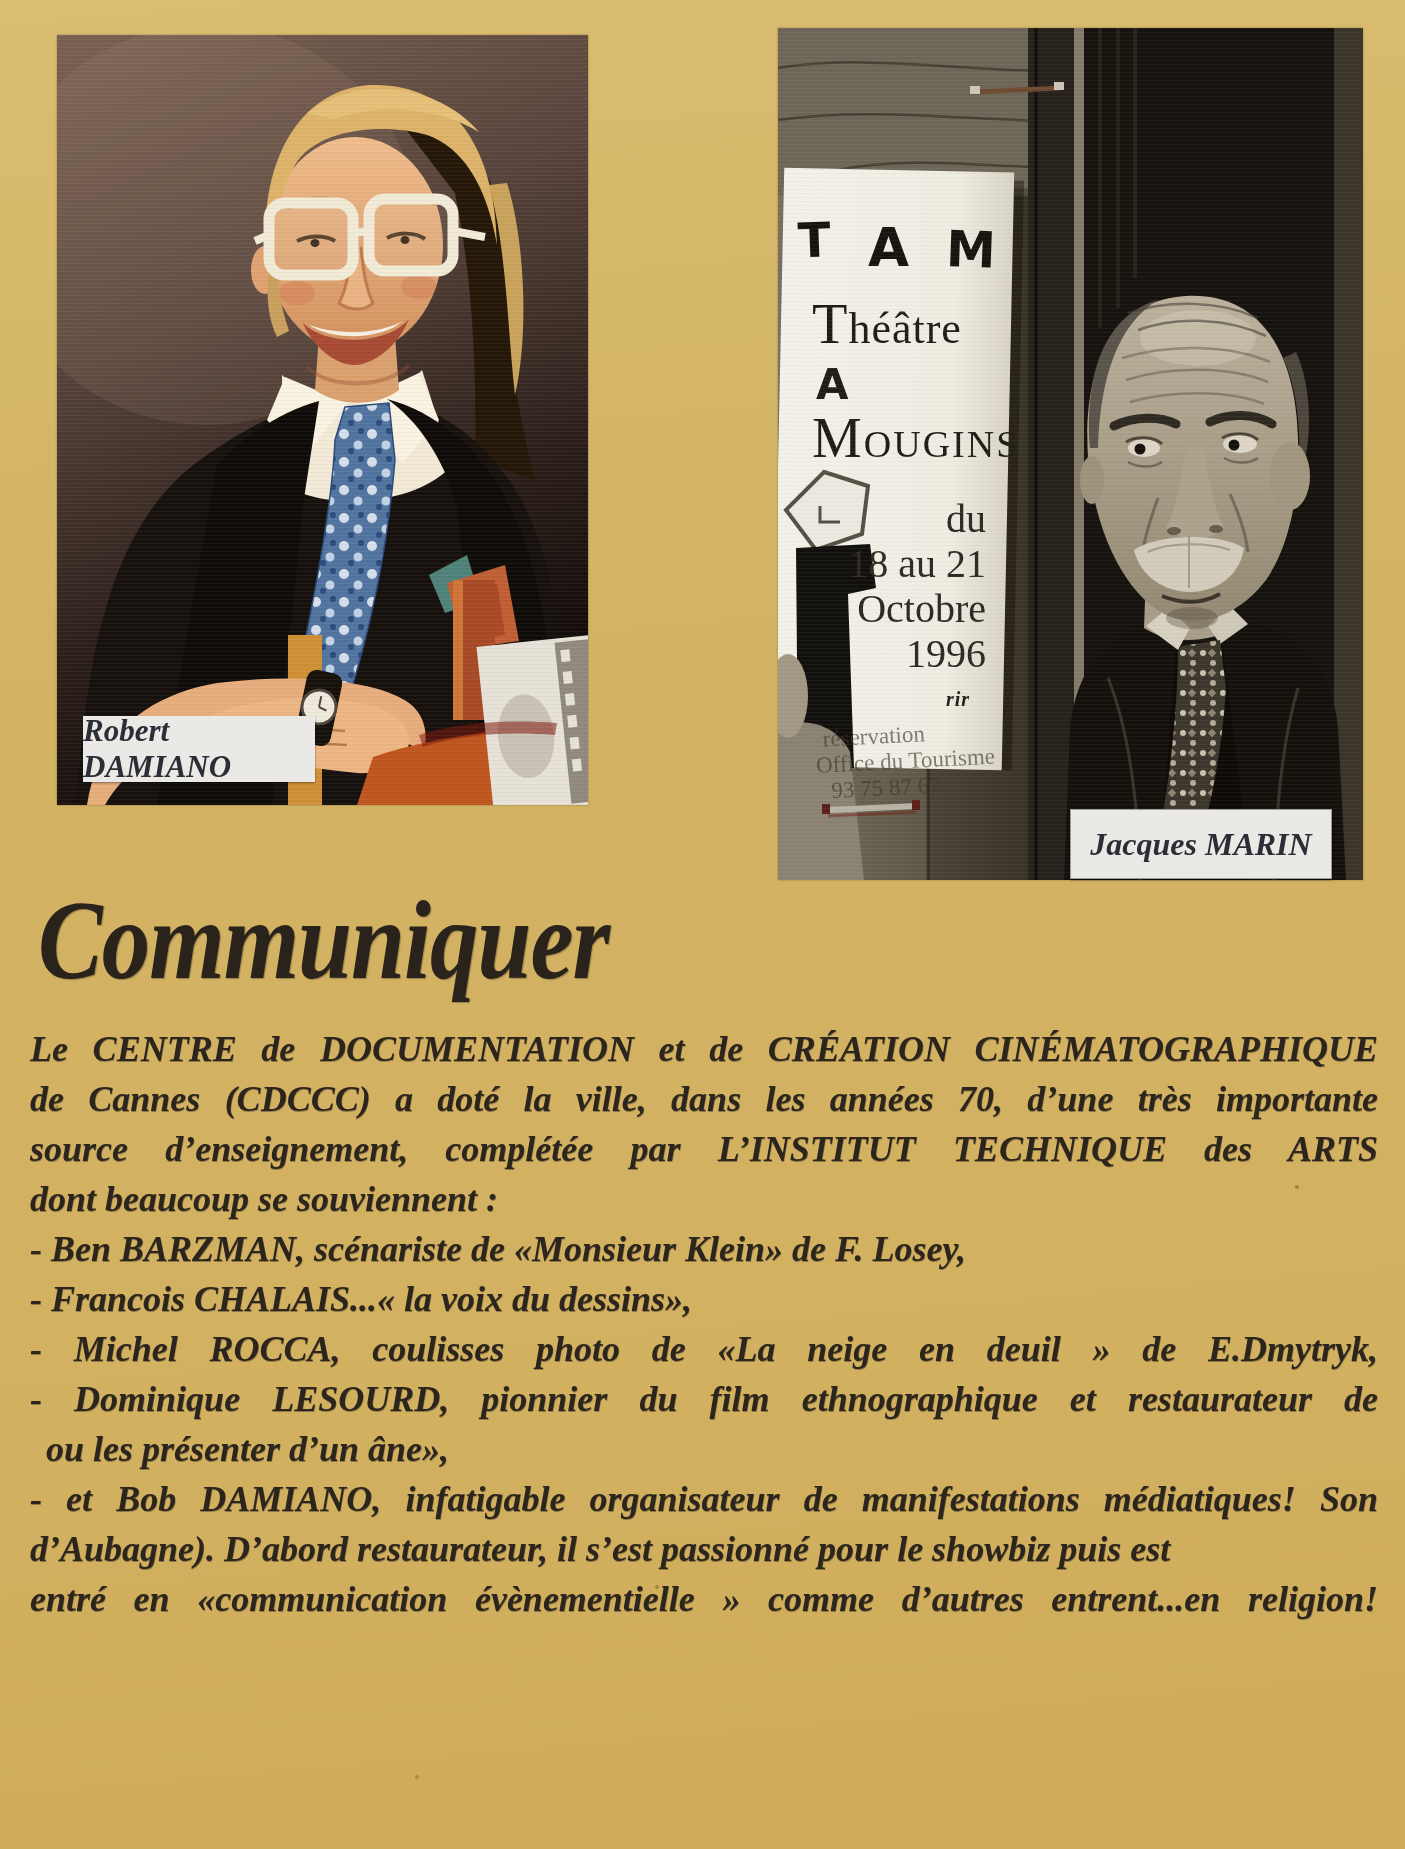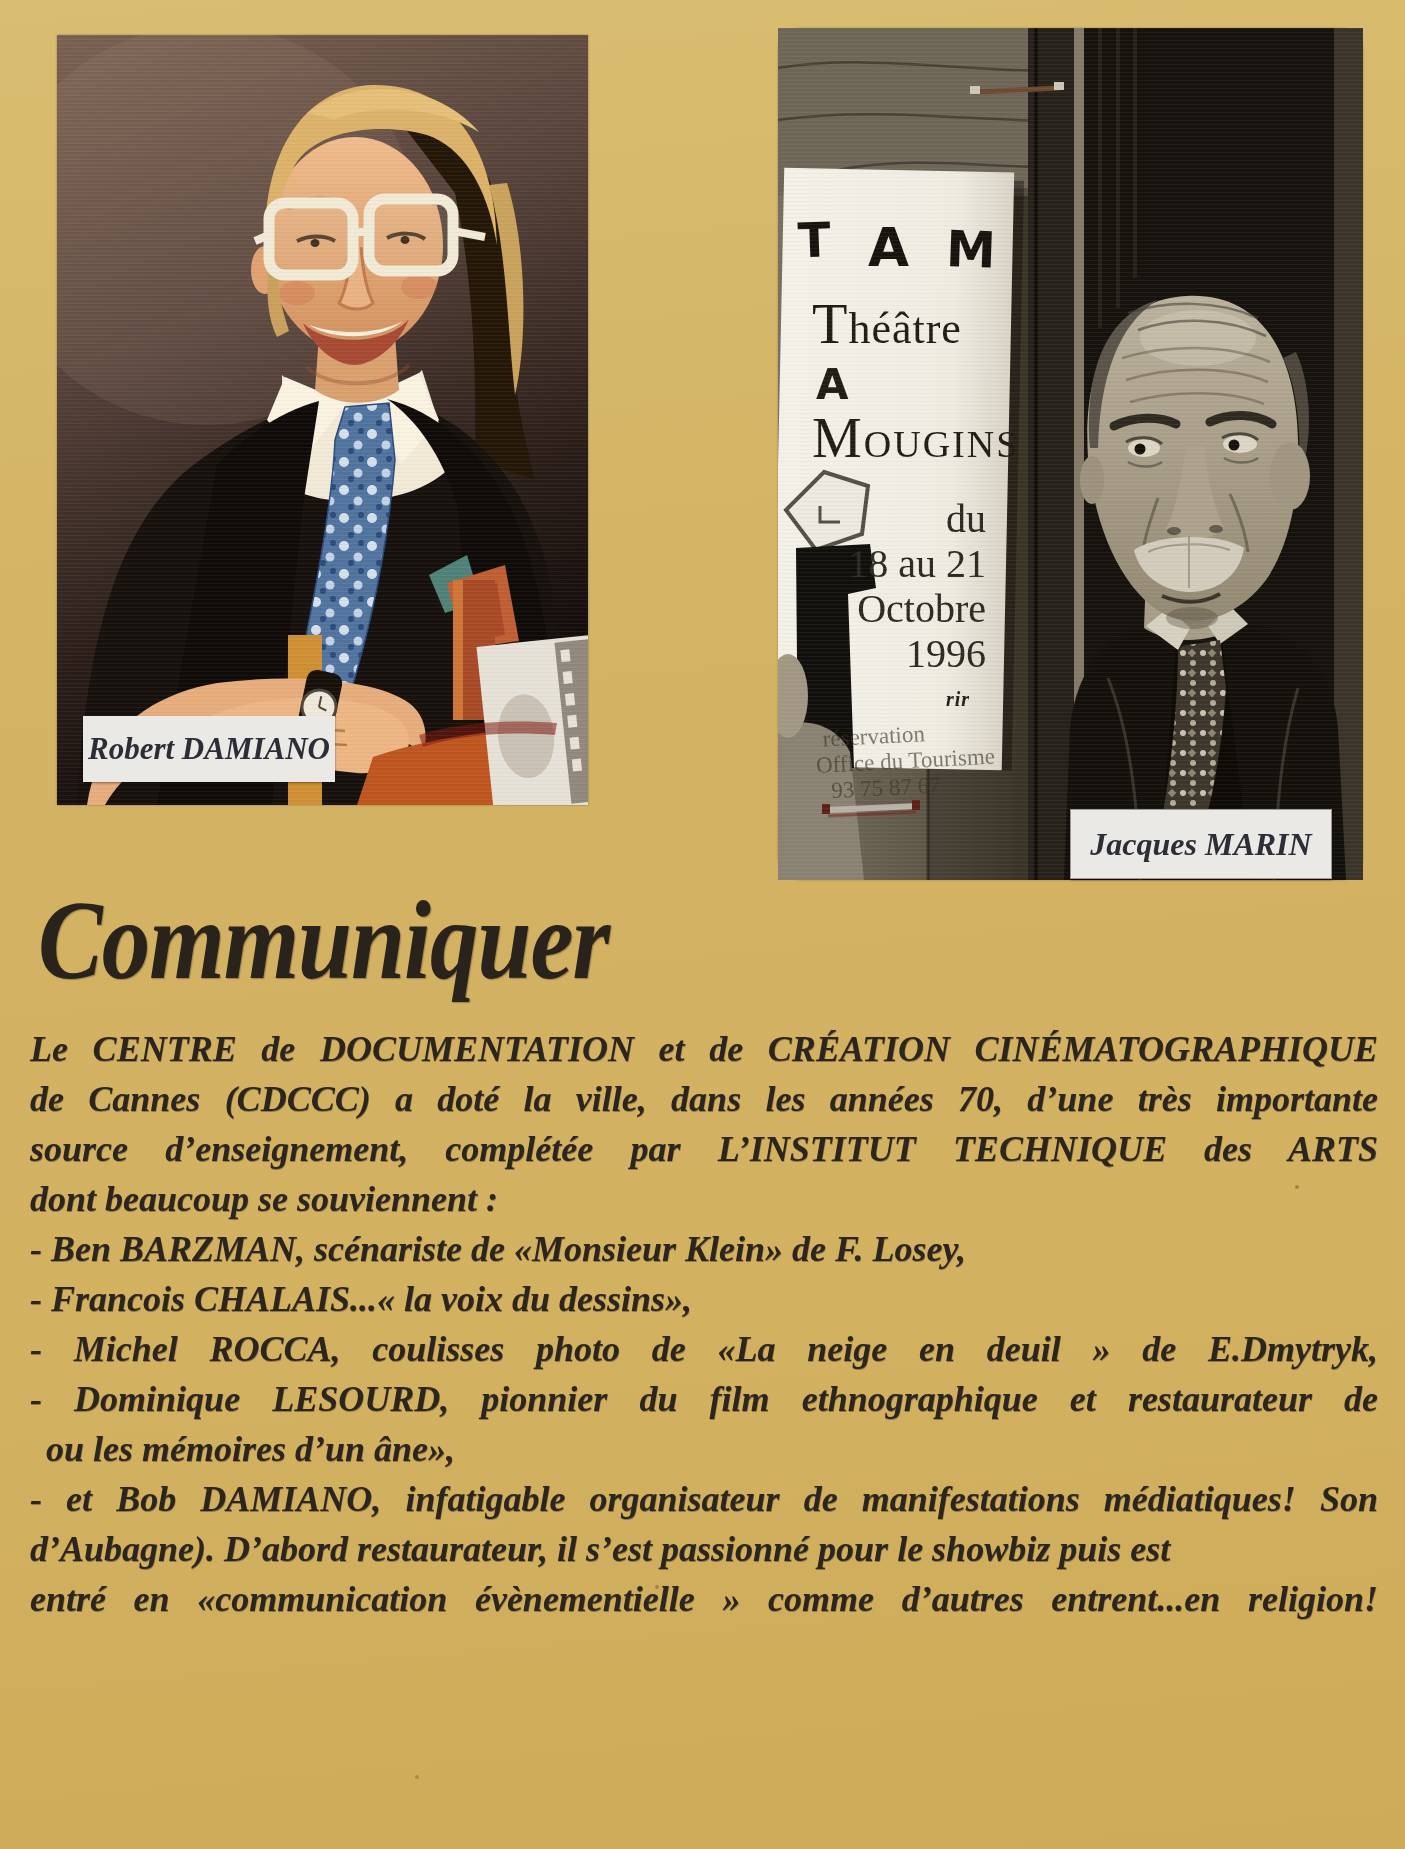--- a/index.html
+++ b/index.html
@@ -7,26 +7,26 @@
   .page{position:relative;width:1405px;height:1849px;
         background:linear-gradient(175deg,#d9bd70 0%,#d3b364 35%,#d2b161 70%,#cdab58 100%);}
   
   .specks{position:absolute;left:115px;top:345px;width:4px;height:4px;border-radius:50%;background:rgba(90,60,30,.55);
     box-shadow:1090px -210px 0 rgba(90,60,30,.45), 540px 1240px 0 rgba(90,60,30,.35),
                1180px 840px 0 rgba(90,60,30,.4), -60px 760px 0 rgba(90,60,30,.3),
                300px 1430px 0 rgba(90,60,30,.3);}
   .photo{position:absolute;box-shadow:0 0 2px rgba(60,40,10,.4);}
   .photo svg{position:absolute;left:0;top:0;width:100%;height:100%;display:block;}
   .photo-left{left:57px;top:35px;width:531px;height:770px;}
-  .photo-right{left:778px;top:28px;width:585px;height:852px;border-radius:23px;}
+  .photo-right{left:778px;top:28px;width:585px;height:852px;}
   .scanlines{position:absolute;left:0;top:0;right:0;bottom:0;pointer-events:none;
     background:repeating-linear-gradient(180deg,rgba(255,255,255,.05) 0 1px,rgba(0,0,0,.03) 1px 2px,transparent 2px 4px);}
   .caption{position:absolute;background:#ebe9e5;display:flex;align-items:center;justify-content:center;
     font-style:italic;font-weight:bold;color:#2d2d37;box-shadow:0 1px 2px rgba(0,0,0,.45);}
-  .caption-left{left:26px;top:681px;width:252px;height:66px;font-size:31px;}
+  .caption-left{left:26px;top:681px;width:232px;height:66px;font-size:31px;}
   .caption-right{left:292px;top:781px;width:262px;height:70px;font-size:32px;box-shadow:inset 0 0 0 1px #9a9a9a,0 1px 2px rgba(0,0,0,.5);}
   
   .tam-row{position:absolute;left:20px;top:188px;width:198px;display:flex;justify-content:space-between;
     font-family:"DejaVu Sans",sans-serif;font-weight:bold;font-size:48px;color:#17140f;line-height:1;}
   .tam-row span:nth-child(1){transform:rotate(-2deg);}
   .tam-row span:nth-child(2){font-size:53px;transform:translateY(5px);}
   .tam-row span:nth-child(3){font-size:50px;transform:translateY(9px) rotate(2deg);}
   .poster-title-block{position:absolute;left:34px;top:266px;color:#211d16;line-height:1.05;}
   .poster-row{white-space:nowrap;}
   .poster-row .big{font-size:58px;}
@@ -282,18 +282,18 @@
 
   <div class="body-text">
       <div class="bline just">Le CENTRE de DOCUMENTATION et de CRÉATION CINÉMATOGRAPHIQUE</div>
       <div class="bline just">de Cannes (CDCCC) a doté la ville, dans les années 70, d’une très importante</div>
       <div class="bline just">source d’enseignement, complétée par L’INSTITUT TECHNIQUE des ARTS</div>
       <div class="bline">dont beaucoup se souviennent :</div>
       <div class="bline">- Ben BARZMAN, scénariste de «Monsieur Klein» de F. Losey,</div>
       <div class="bline">- Francois CHALAIS...« la voix du dessins»,</div>
       <div class="bline just">- Michel ROCCA, coulisses photo de «La neige en deuil » de E.Dmytryk,</div>
       <div class="bline just">- Dominique LESOURD, pionnier du film ethnographique et restaurateur de</div>
-      <div class="bline ind">ou les mémoires d’un âne»,</div>
+      <div class="bline ind">ou les présenter d’un âne»,</div>
       <div class="bline just">- et Bob DAMIANO, infatigable organisateur de manifestations médiatiques! Son</div>
       <div class="bline">d’Aubagne). D’abord restaurateur, il s’est passionné pour le showbiz puis est</div>
       <div class="bline just">entré en «communication évènementielle » comme d’autres entrent...en religion!</div>
     </div>
 </div>
 
 </body></html>

